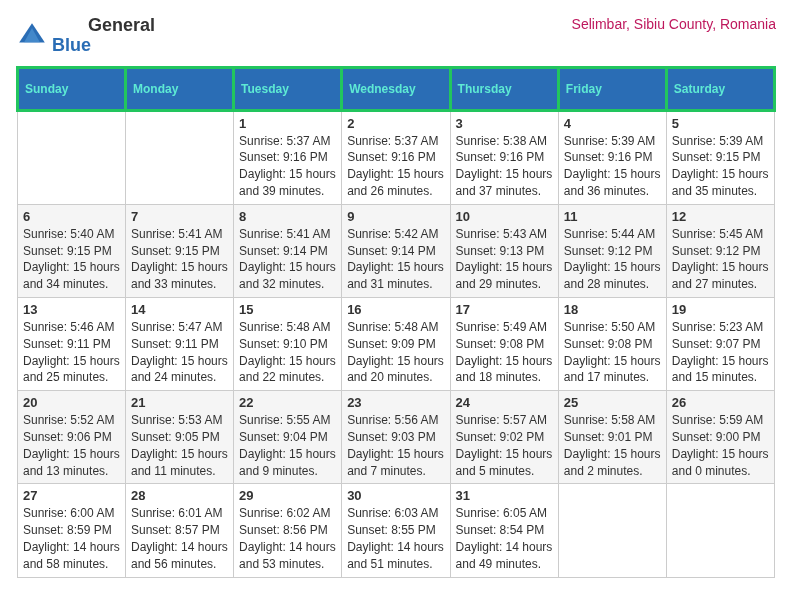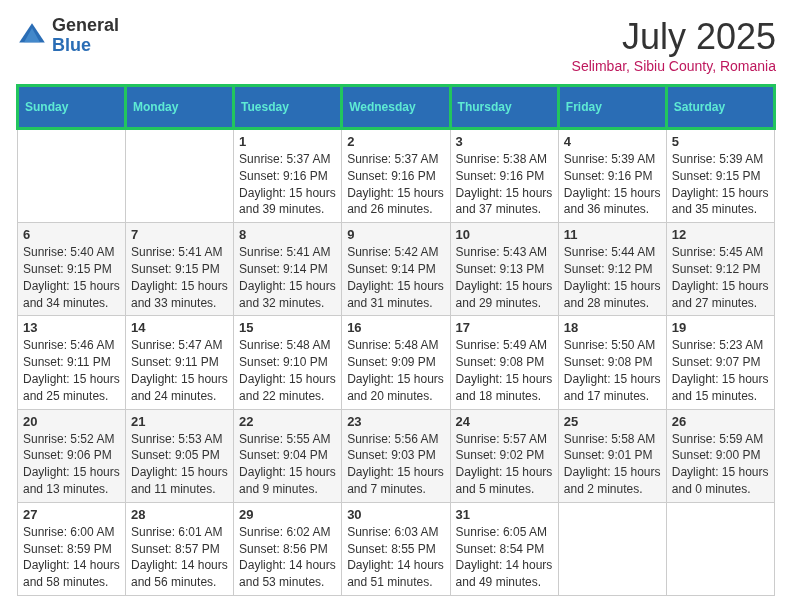--- a/index.html
+++ b/index.html
@@ -23,20 +23,21 @@
     }
     .logo-text {
       display: flex;
       flex-direction: column;
       line-height: 1.1;
     }
     .logo-general {
       font-size: 18px;
       font-weight: bold;
       color: #333;
+      margin-left: 36px;
     }
     .logo-blue {
       font-size: 18px;
       font-weight: bold;
       color: #2a6db5;
     }
     .logo-icon {
       width: 32px;
       height: 32px;
     }
@@ -101,21 +102,20 @@
     <svg class="logo-icon" viewBox="0 0 40 40" width="40" height="40">
       <polygon points="20,4 36,28 4,28" fill="#2a6db5"></polygon>
       <polygon points="20,10 30,28 10,28" fill="#5ba3e0" opacity="0.5"></polygon>
     </svg>
     <div class="logo-text">
       <span class="logo-general">General</span>
       <span class="logo-blue">Blue</span>
     </div>
   </div>
   <div class="title-block">
-    <div class="month-title">July 2025</div>
     <div class="subtitle">Selimbar, Sibiu County, Romania</div>
   </div>
 </div>
 
 <table class="calendar">
   <thead>
     <tr>
     <th>Sunday</th>
         <th>Monday</th>
         <th>Tuesday</th>

